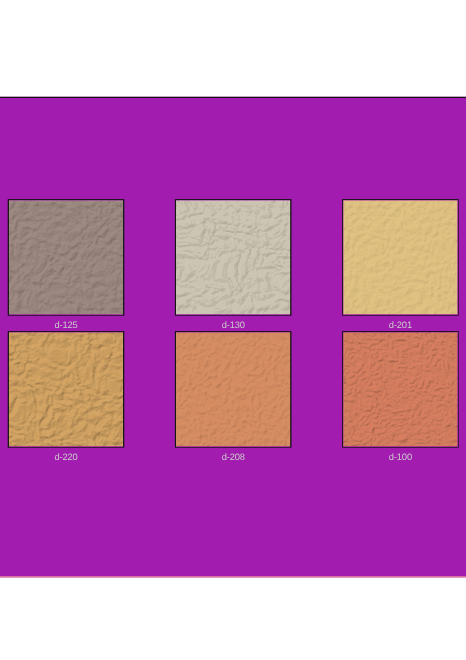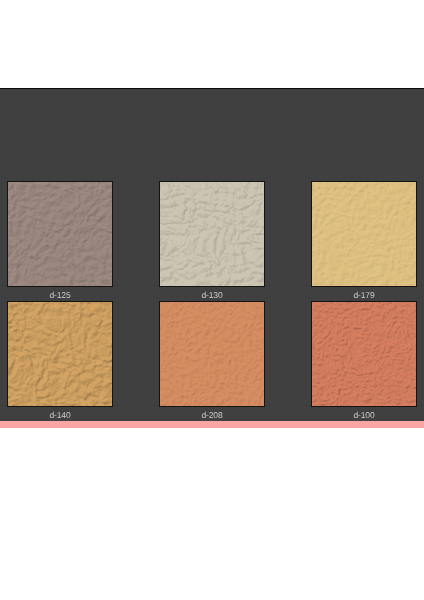--- a/index.html
+++ b/index.html
@@ -2,22 +2,22 @@
 <html><head>
 <meta charset="utf-8">
 <title>Texture Swatch Board</title>
 <style>
   html,body{margin:0;padding:0;}
   body{width:424px;height:600px;overflow:hidden;background:#ffffff;
        font-family:"Liberation Sans",sans-serif;
        -webkit-font-smoothing:antialiased;
        text-rendering:geometricPrecision;}
   #stage{position:absolute;left:0;top:0;width:424px;height:600px;background:#ffffff;}
-  #board{position:absolute;left:0;top:88px;width:424px;height:340px;background:#404040;
-          border-top:1px solid #0b0b0b;border-bottom:7px solid #fca5a5;box-sizing:border-box;}
+  #board{position:absolute;left:0;top:88px;width:424px;height:437px;background:#a21caf;
+          border-top:1px solid #0b0b0b;border-bottom:1px solid #fca5a5;box-sizing:border-box;}
   #grid{position:absolute;left:0;top:0;width:424px;height:425px;}
   .cell{position:absolute;}
   .swatch{position:absolute;left:0;top:0;width:104px;height:104px;overflow:hidden;
           line-height:0;box-shadow:0 0 0 1px #141414;}
   .swatch svg{display:block;}
   .label{position:absolute;left:-6px;top:108px;width:116px;text-align:center;
          color:#cccccc;font-size:8.5px;line-height:10px;letter-spacing:-0.15px;
          font-family:"Liberation Sans",sans-serif;white-space:nowrap;
          opacity:0.999;}
   #defs{position:absolute;width:0;height:0;overflow:hidden;}
@@ -158,32 +158,32 @@
       </div>
 
       <div class="cell" style="left: 312px; top: 93px; width: 104px;">
         <div class="swatch" style="width: 104px; height: 104px;">
             <svg width="104" height="104" viewBox="0 0 104 104">
               <g clip-path="url(#tileclip)">
                 <rect x="-24" y="-24" width="152" height="152" fill="#e0c282" filter="url(#tex-d135)"></rect>
               </g>
             </svg>
           </div>
-        <div class="label">d-179</div>
+        <div class="label">d-201</div>
       </div>
 
       <div class="cell" style="left: 8px; top: 213px; width: 104px;">
         <div class="swatch" style="width: 104px; height: 104px;">
             <svg width="104" height="104" viewBox="0 0 104 104">
               <g clip-path="url(#tileclip)">
                 <rect x="-24" y="-24" width="152" height="152" fill="#d3a463" filter="url(#tex-d140)"></rect>
               </g>
             </svg>
           </div>
-        <div class="label">d-140</div>
+        <div class="label">d-220</div>
       </div>
 
       <div class="cell" style="left: 160px; top: 213px; width: 104px;">
         <div class="swatch" style="width: 104px; height: 104px;">
             <svg width="104" height="104" viewBox="0 0 104 104">
               <g clip-path="url(#tileclip)">
                 <rect x="-24" y="-24" width="152" height="152" fill="#d78d62" filter="url(#tex-d145)"></rect>
               </g>
             </svg>
           </div>

